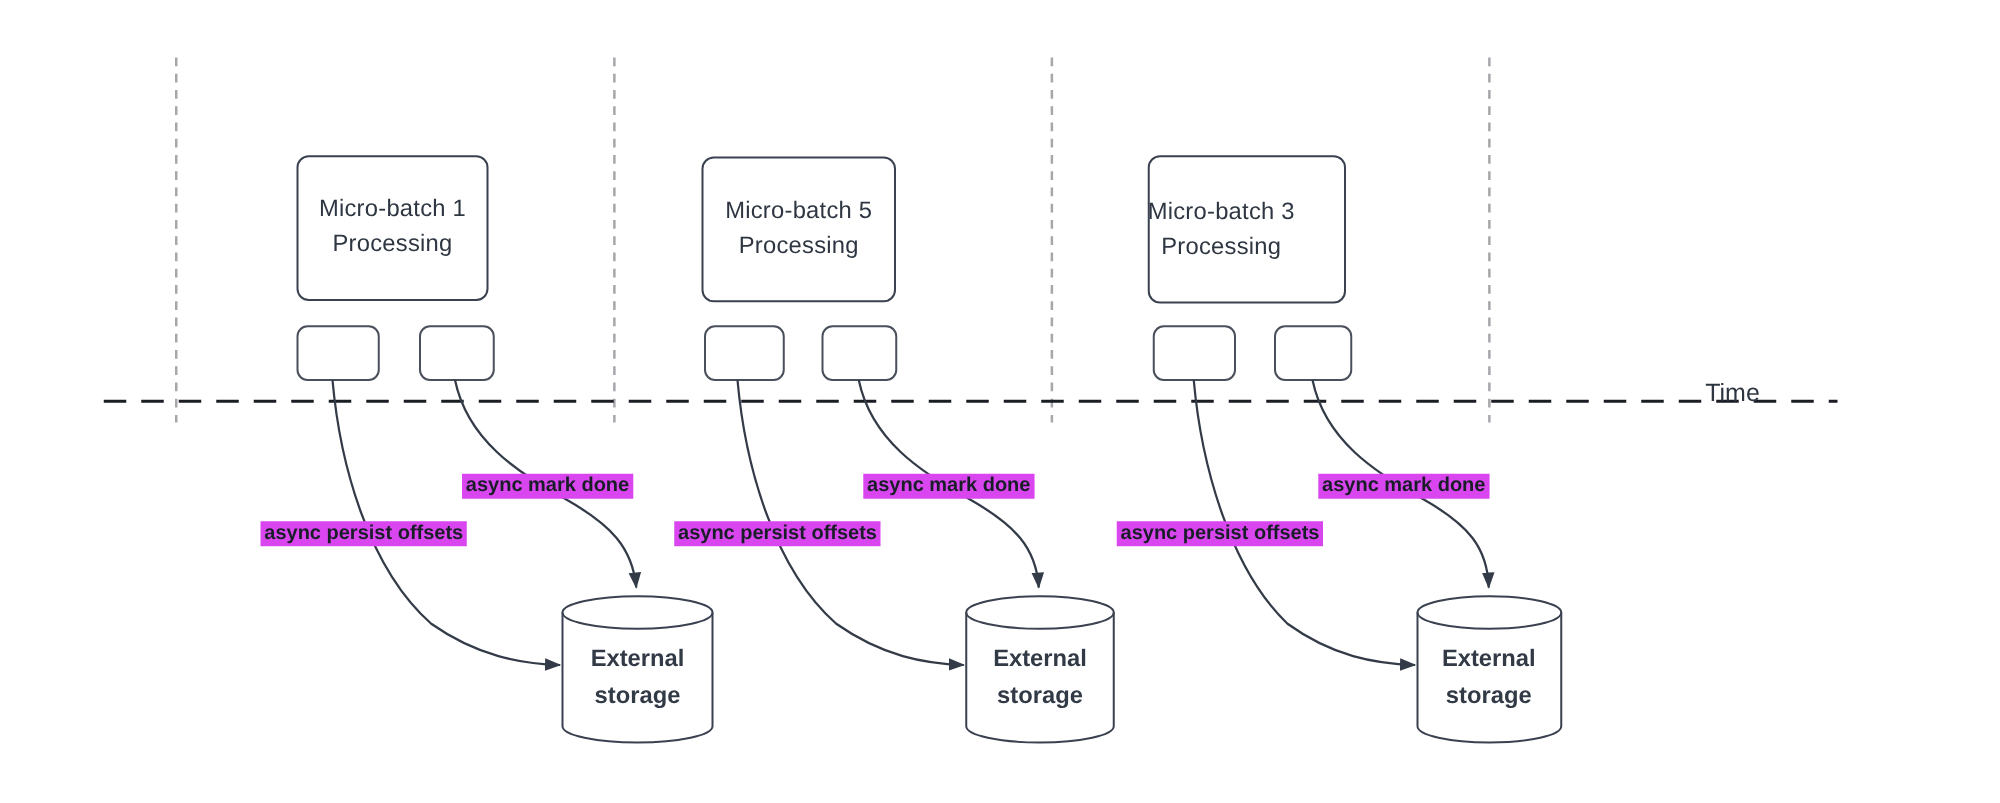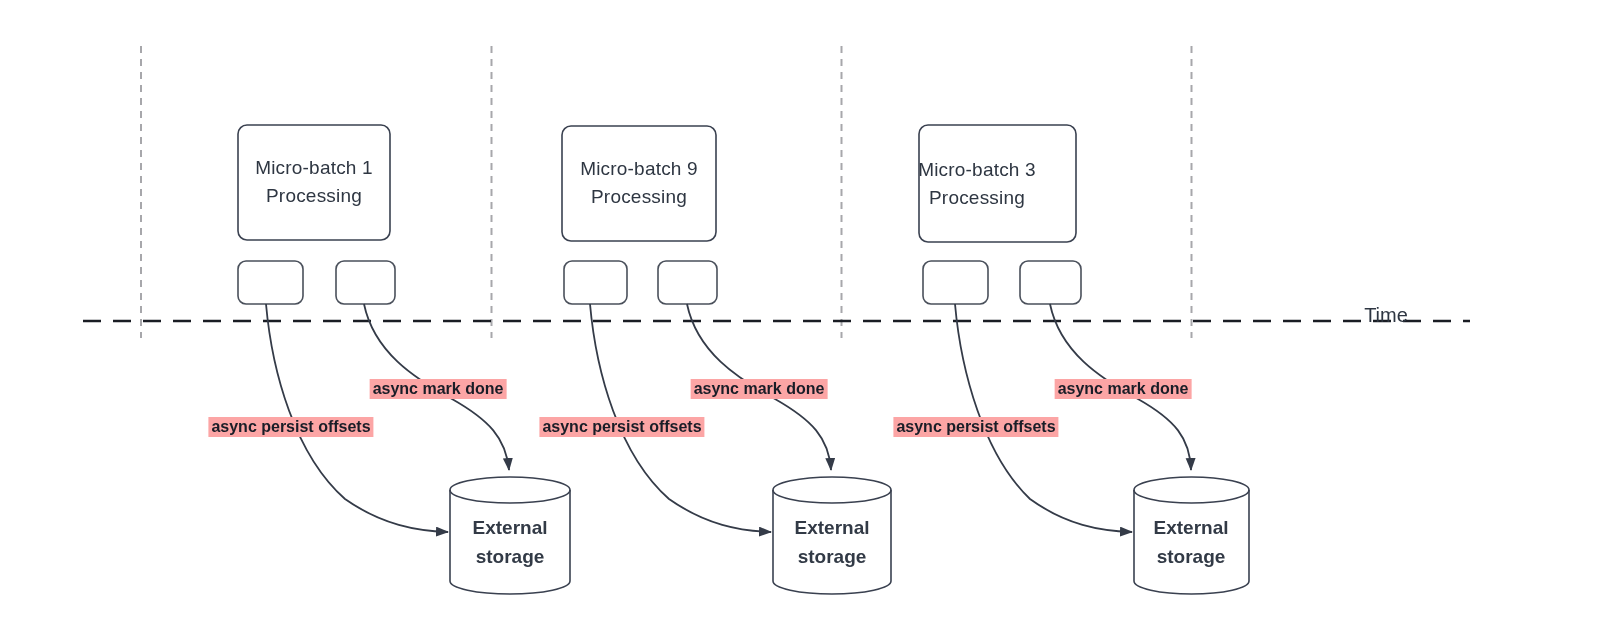--- a/index.html
+++ b/index.html
@@ -18,21 +18,21 @@
     color:#2e3642;letter-spacing:0.2px;
   }
   .box-title span{display:block;}
   .storage-label{
     font-size:19px;line-height:29px;font-weight:700;
     color:#323a46;
   }
   .storage-label span{display:block;}
   .flow-label{
     font-size:16px;font-weight:700;color:#191d27;
-    background:#fca5a5;padding:1px 3px;
+    background:#d946ef;padding:1px 3px;
   }
   .time-label{
     font-size:20px;font-weight:400;color:#2e3642;margin-top:44px;
   }
   .guide{stroke:#a7a7ab;stroke-width:2;stroke-dasharray:7 6;fill:none;}
   .timeline{stroke:#1a1d24;stroke-width:2.4;stroke-dasharray:18 12;fill:none;}
   .shape{stroke:#3a4150;stroke-width:1.6;fill:#ffffff;}
   .shape-open{stroke:#3a4150;stroke-width:1.6;fill:none;}
   .task{stroke:#4a505b;stroke-width:1.6;fill:#ffffff;}
   .flow{stroke:#343b48;stroke-width:1.8;fill:none;}
@@ -89,21 +89,21 @@
     <span>Processing</span>
   </div>
   <div class="overlay flow-label" style="left:291px;top:427px">async persist offsets</div>
   <div class="overlay flow-label" style="left:438px;top:389px">async mark done</div>
   <div class="overlay storage-label" style="left:510px;top:542px">
     <span>External</span>
     <span>storage</span>
   </div>
 
   <div class="overlay box-title" style="left:639px;top:183px">
-    <span>Micro-batch 9</span>
+    <span>Micro-batch 5</span>
     <span>Processing</span>
   </div>
   <div class="overlay flow-label" style="left:622px;top:427px">async persist offsets</div>
   <div class="overlay flow-label" style="left:759px;top:389px">async mark done</div>
   <div class="overlay storage-label" style="left:832px;top:542px">
     <span>External</span>
     <span>storage</span>
   </div>
 
   <div class="overlay box-title" style="left:977px;top:184px">

